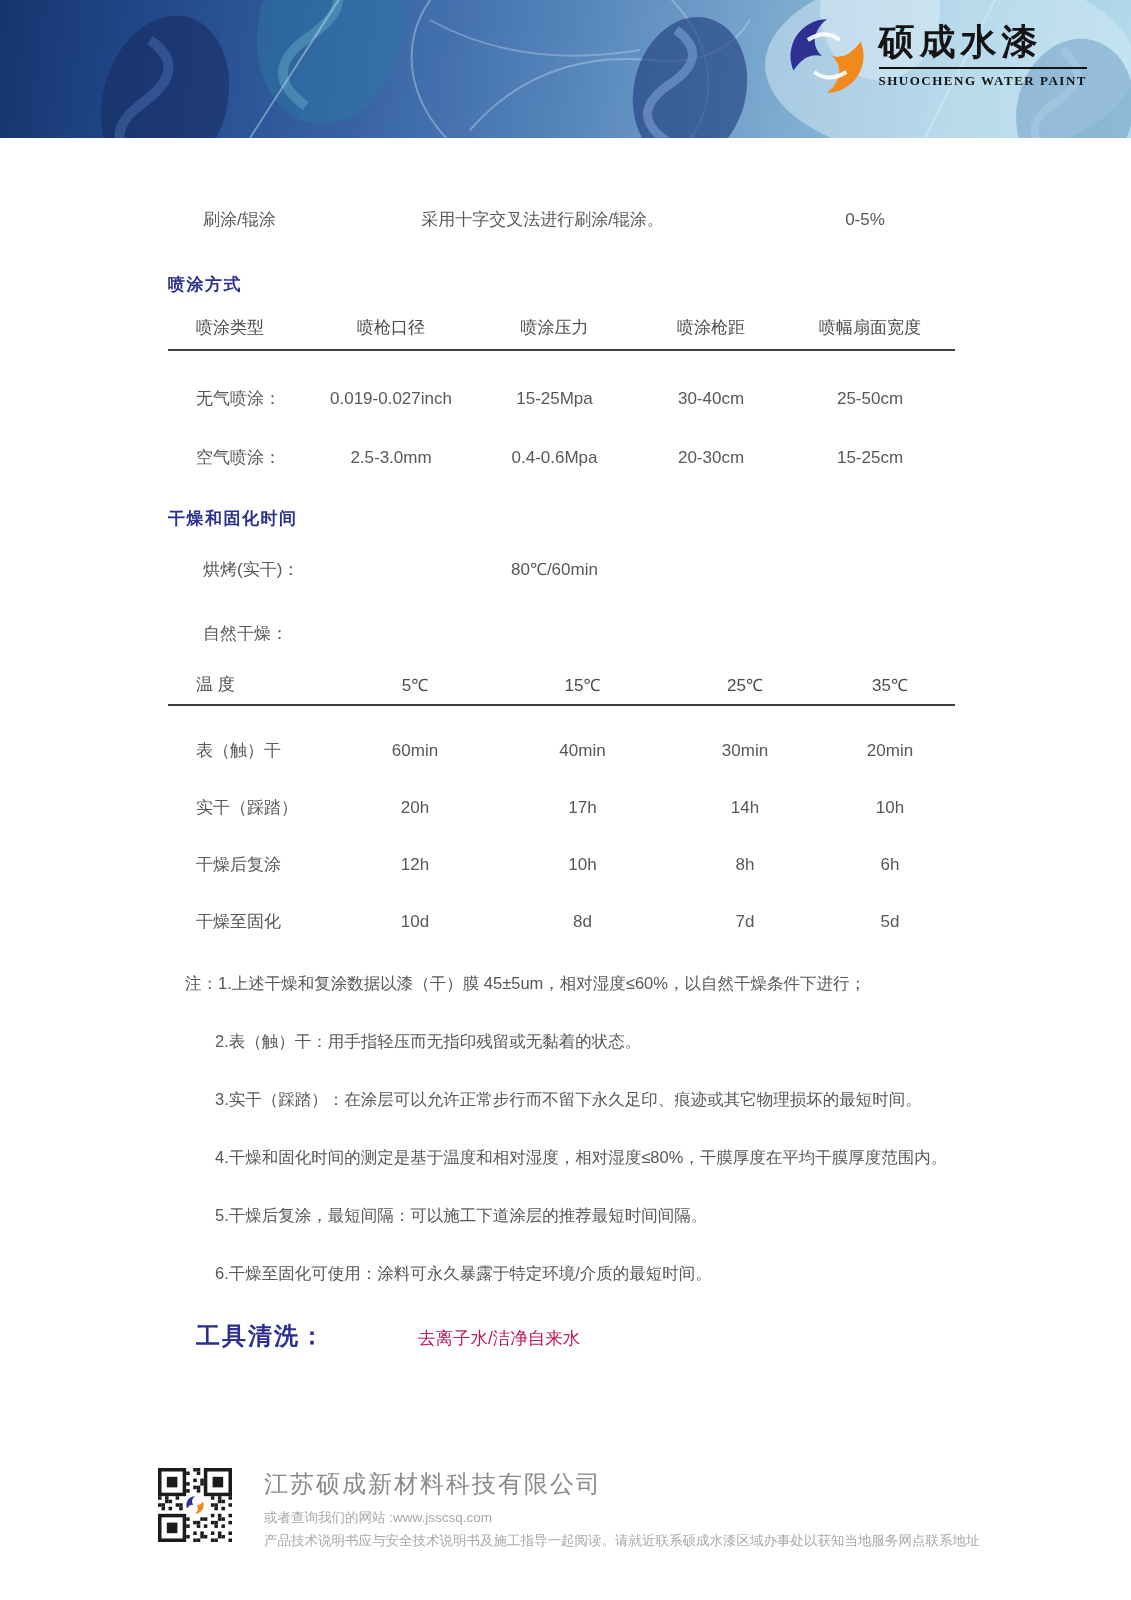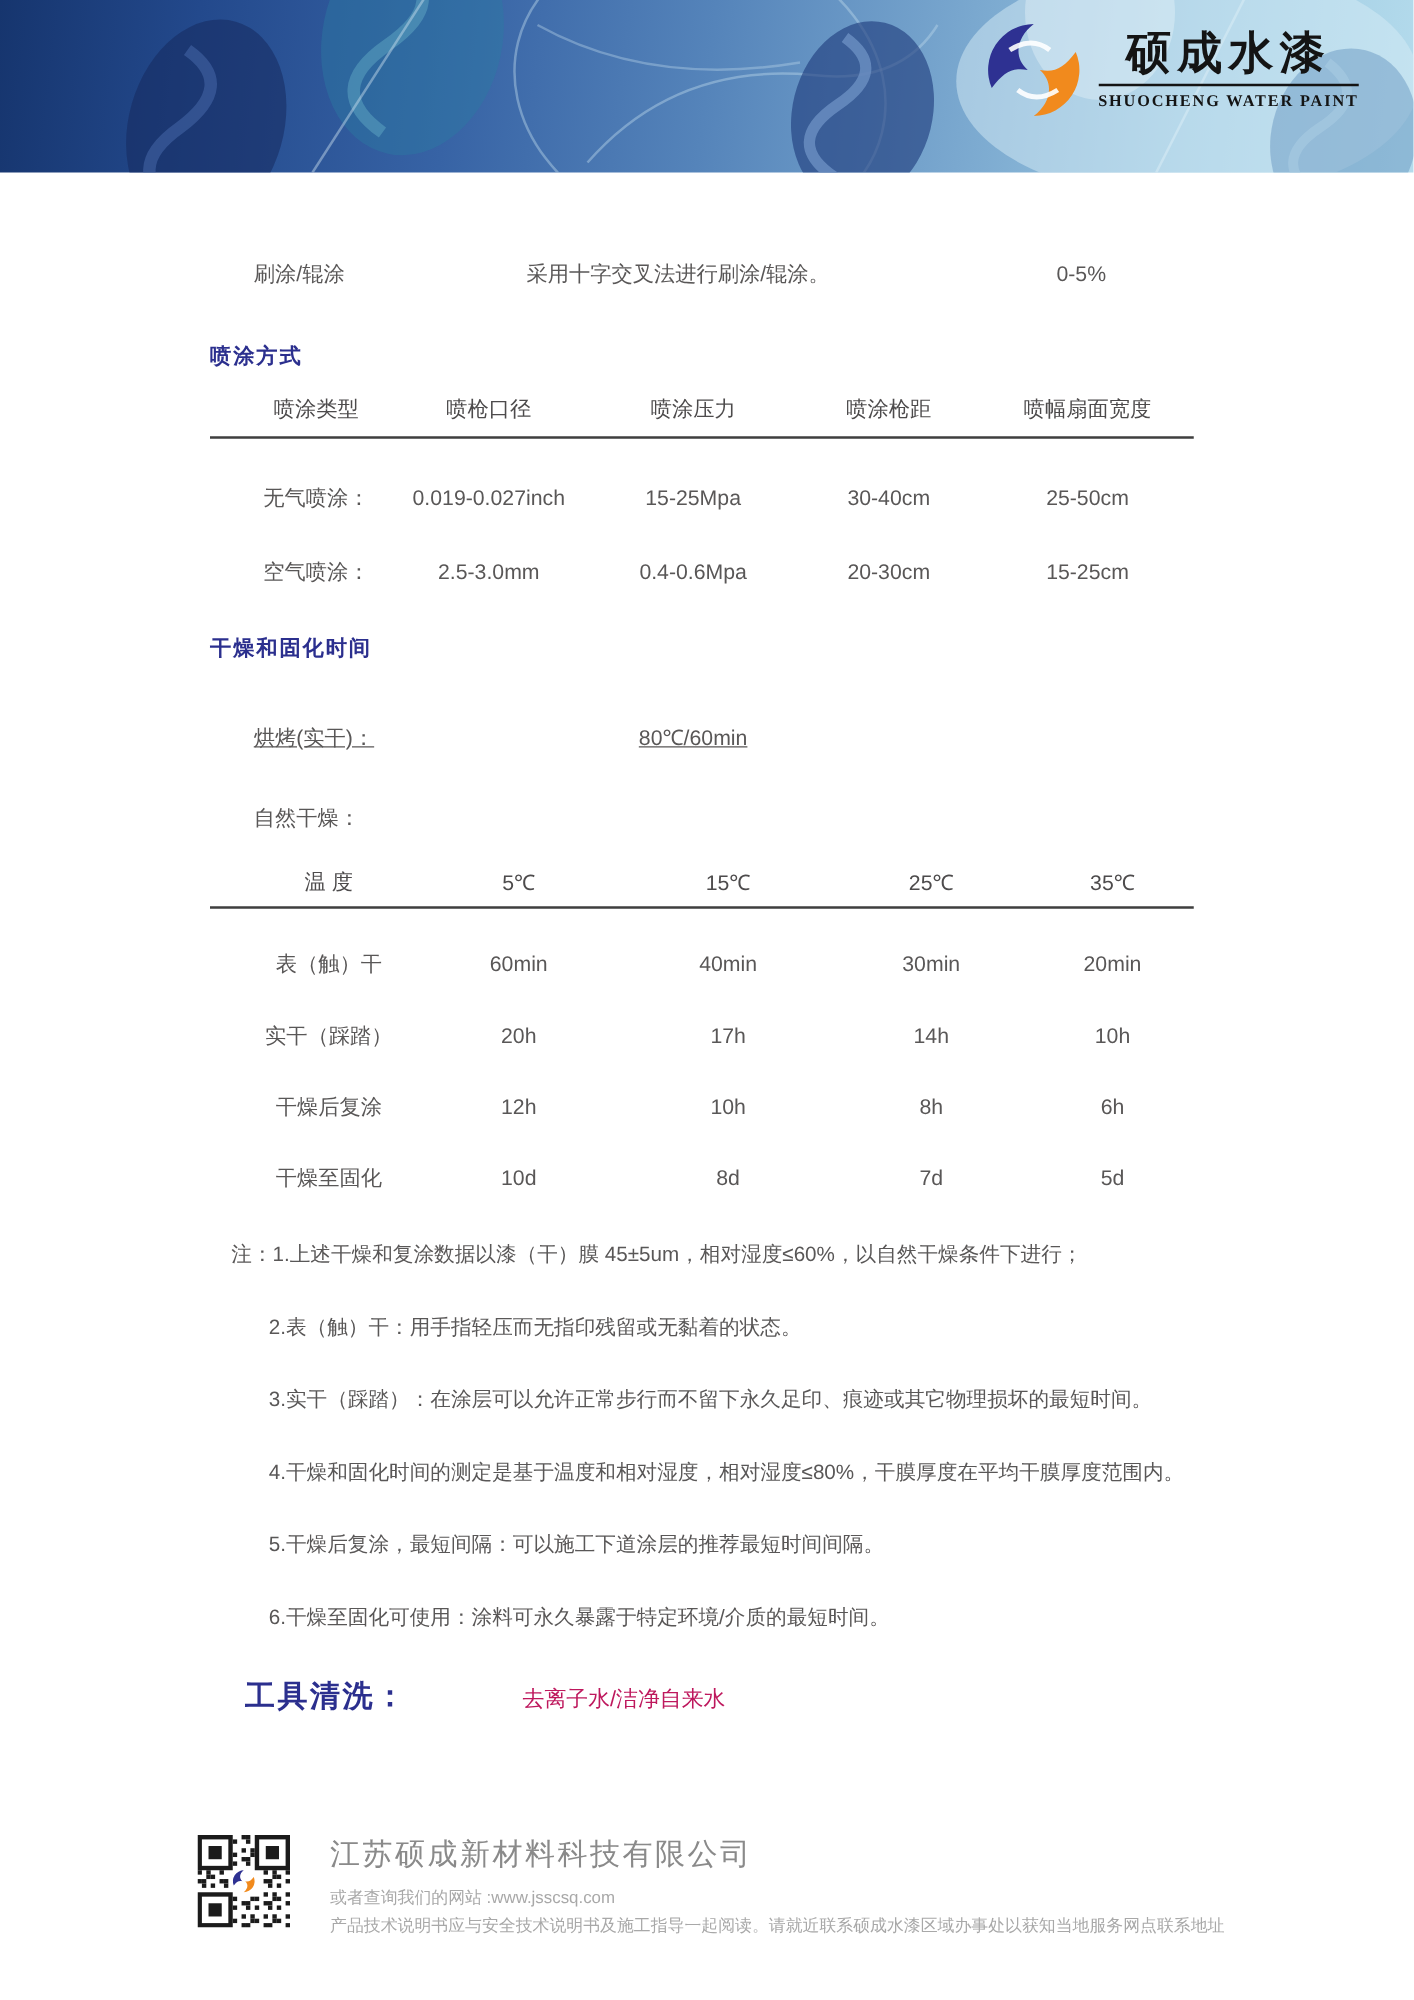--- a/index.html
+++ b/index.html
@@ -23,21 +23,21 @@
       #7aa8cf 68%, #9bc8e1 84%, #b4dbec 100%);
     overflow: hidden;
   }
   .hdr-bg { position: absolute; left: 0; top: 0; }
   .brand {
     position: absolute; right: 44px; top: 16px;
     display: flex; align-items: center; gap: 12px;
     z-index: 3;
   }
   .brand-emblem svg { display: block; }
-  .brand-text { display: flex; flex-direction: column; text-align: center; }
+  .brand-text { display: flex; flex-direction: column; }
   .brand-cn {
     font-family: "Liberation Serif", serif;
     font-weight: bold; font-size: 36px; line-height: 1.1;
     color: #141414; letter-spacing: 5px;
     padding-bottom: 5px; border-bottom: 2px solid #141414;
     white-space: nowrap;
   }
   .brand-en {
     font-family: "Liberation Serif", serif;
     font-weight: bold; font-size: 13px; letter-spacing: 1.5px;
@@ -63,30 +63,30 @@
   .section-title.t2 { margin-top: 20px; }
 
   
   .dtable { margin-top: 20px; }
   .dtable .t-row { display: grid; }
   .dtable-1 .t-row { grid-template-columns: 142px 162px 165px 148px 170px; }
   .dtable-2 .t-row { grid-template-columns: 162px 170px 165px 160px 130px; }
   .t-head { padding-bottom: 10px; border-bottom: 2px solid #3f3f3f; color: #4d4b4c; }
   .dtable-2 .t-head { padding-bottom: 8px; }
   .t-cell { text-align: center; }
-  .t-cell.t-first { text-align: center; padding-left: 28px; }
+  .t-cell.t-first { text-align: left; padding-left: 28px; }
   .t-body { margin-top: 18px; }
   .dtable-1 .t-body .t-row { height: 59px; align-items: center; }
   .dtable-2 .t-body { margin-top: 16px; }
   .dtable-2 .t-body .t-row { height: 57px; align-items: center; }
   .dtable-2 { margin-top: 28px; }
 
   .bake-row {
     display: grid; grid-template-columns: 142px 162px 165px 1fr;
-    margin-top: 48px; align-items: baseline; text-decoration: underline;
+    margin-top: 27px; align-items: baseline;
   }
   .bake-row .c1 { padding-left: 35px; }
   .bake-row .c3 { text-align: center; }
   .natural-row { margin-top: 41px; padding-left: 35px; }
 
   
   .notes { margin-top: 22px; font-size: 16.5px; color: #595757; }
   .note-line { line-height: 22px; margin-bottom: 36px; }
   .note-first { display: flex; margin-left: 17px; }
   .note-first .prefix { white-space: nowrap; }

